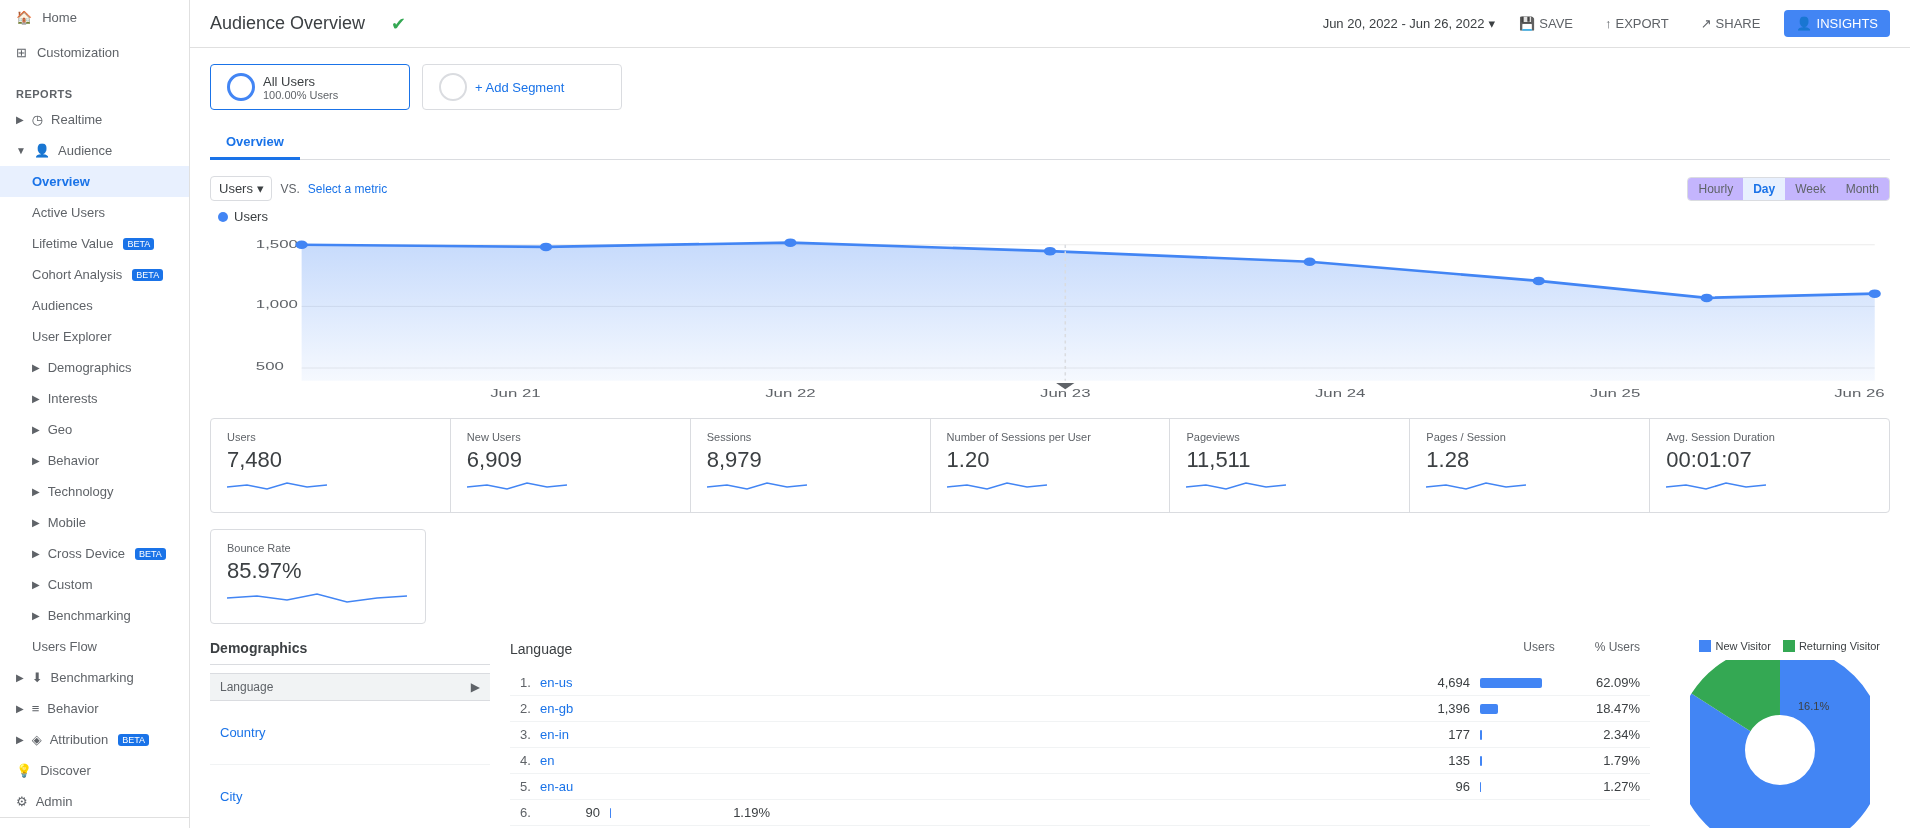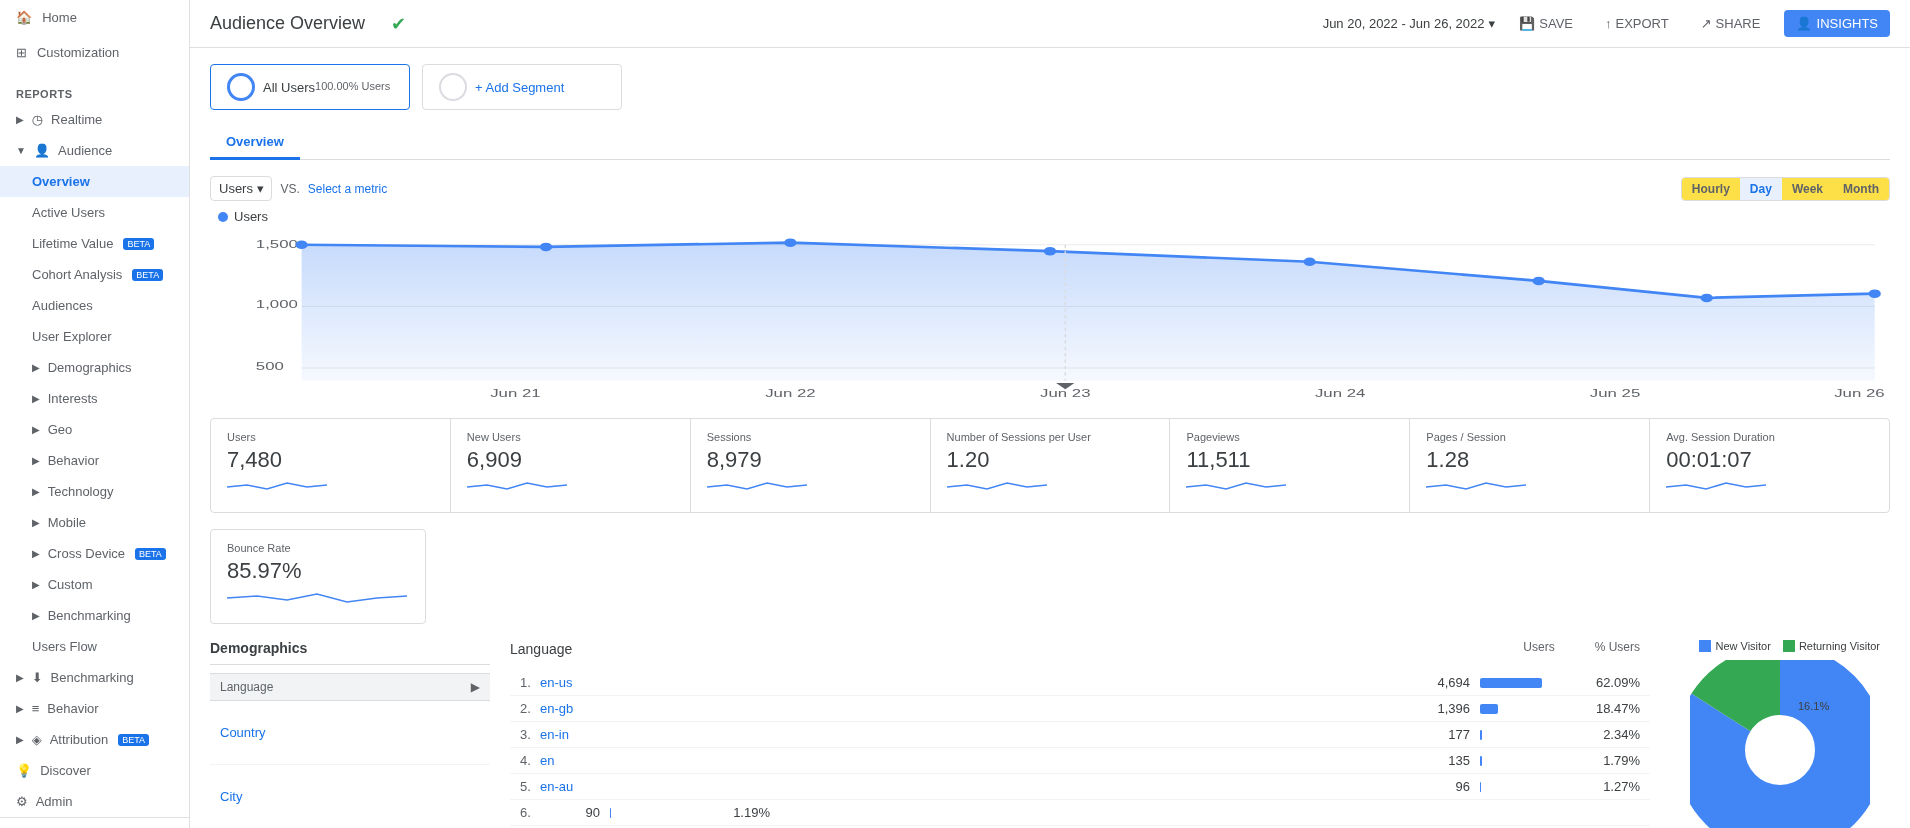--- a/index.html
+++ b/index.html
@@ -163,21 +163,21 @@
       display: flex;
       align-items: center;
       justify-content: center;
     }
     .segment-circle-empty {
       width: 28px;
       height: 28px;
       border-radius: 50%;
       border: 2px solid #dadce0;
     }
-    .segment-info { display: flex; flex-direction: row; }
+    .segment-info { display: flex; flex-direction: column; }
     .segment-name { font-size: 13px; color: #3c4043; }
     .segment-sub { font-size: 11px; color: #5f6368; }
     .add-segment { color: #1a73e8; font-size: 13px; display: flex; align-items: center; gap: 6px; }
 
     
     .tab-bar {
       display: flex;
       border-bottom: 1px solid #dadce0;
       margin-bottom: 16px;
     }
@@ -214,24 +214,23 @@
       cursor: pointer;
       background: #fff;
     }
     .vs-text { font-size: 12px; color: #5f6368; }
     .select-metric { font-size: 12px; color: #1a73e8; cursor: pointer; }
     .time-group { display: flex; border: 1px solid #dadce0; border-radius: 4px; overflow: hidden; }
     .time-btn {
       padding: 4px 10px;
       font-size: 12px;
       cursor: pointer;
-      background: #fde047;
+      background: #c4b5fd;
       border: none;
       color: #5f6368;
-      font-weight: bold;
     }
     .time-btn.active { background: #e8f0fe; color: #1a73e8; font-weight: 600; }
 
     
     .chart-legend {
       display: flex;
       align-items: center;
       gap: 6px;
       margin-bottom: 8px;
       padding-left: 8px;

